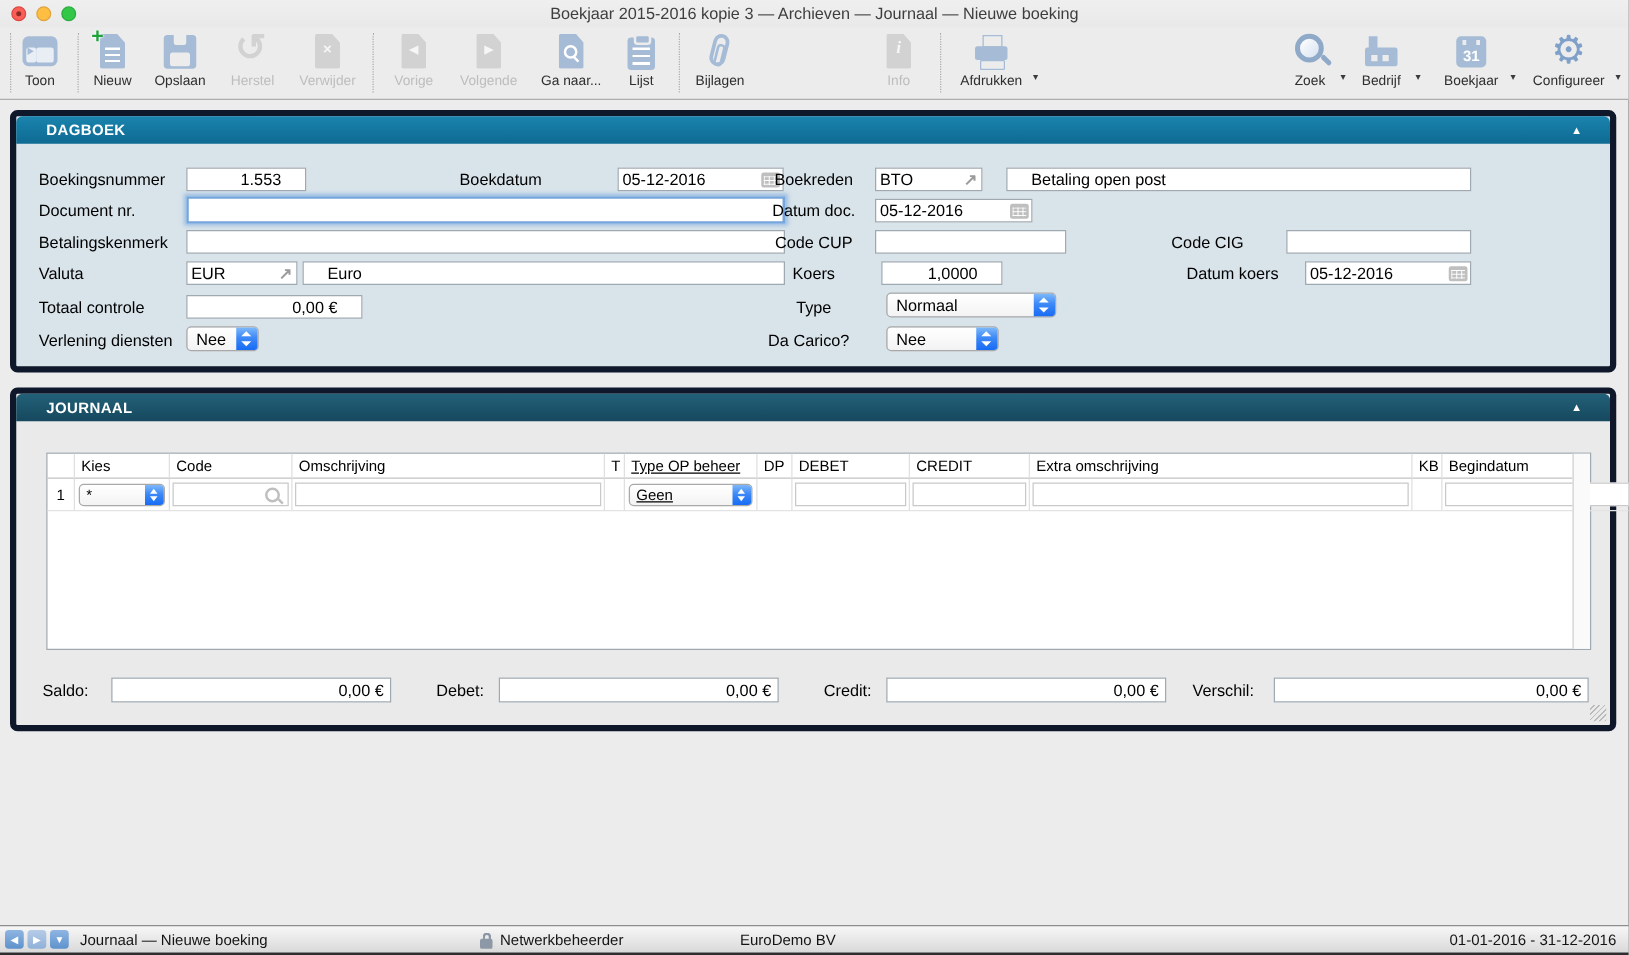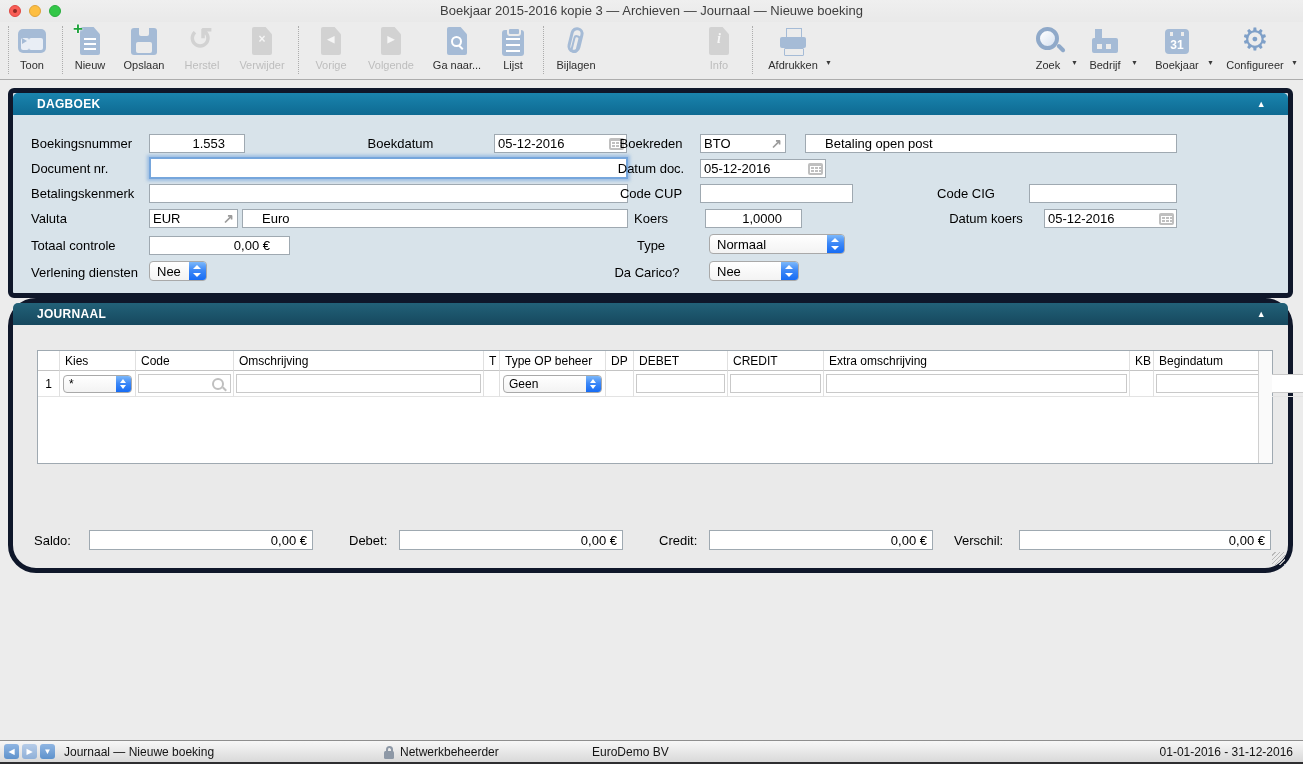--- a/index.html
+++ b/index.html
@@ -64,49 +64,49 @@
   .calbig::before{content:'31';position:absolute;left:0;right:0;bottom:2px;text-align:center;color:#fff;font-weight:bold;font-size:12px;}
   .calbig::after{content:'';position:absolute;top:3px;left:5px;width:3px;height:4px;background:#ECECEC;box-shadow:11px 0 #ECECEC;}
   .gear{position:absolute;left:2px;top:-4px;font-size:31px;color:#7FA0C8;}
 
   
   .panel{position:absolute;left:8px;width:1285px;border:5px solid #0f172a;border-radius:6px;box-sizing:border-box;}
   .panel-hdr{height:22px;border-radius:5px 5px 0 0;color:#fff;font-weight:bold;font-size:12px;line-height:22px;padding-left:24px;letter-spacing:.3px;position:relative;}
   .panel-hdr .collapse{position:absolute;right:22px;top:0;font-size:9px;color:#fff;cursor:default;}
   .dagboek{top:88px;height:210px;background:#D8E3EA;}
   .dagboek .panel-hdr{background:linear-gradient(#1A84AE,#0E6A92);}
-  .journaal{top:298px;height:275px;background:#EAEAEA;border-radius:28px;}
+  .journaal{top:310px;height:275px;background:#EAEAEA;}
   .journaal .panel-hdr{background:linear-gradient(#226178,#16485E);}
 
   .lbl{position:absolute;font-size:13px;color:#000;white-space:nowrap;}
   .lbl.r{text-align:center;}
   .inp{position:absolute;height:19px;background:#fff;border:1px solid #9FA9B1;box-sizing:border-box;font-size:13px;font-family:"Liberation Sans",sans-serif;padding:0 19px;outline:none;}
   .inp.num{text-align:right;}
   .fld{position:absolute;height:19px;background:#fff;border:1px solid #9FA9B1;box-sizing:border-box;display:flex;align-items:center;}
   .fld .inb{flex:1;min-width:0;border:none;outline:none;background:transparent;font-size:13px;font-family:"Liberation Sans",sans-serif;padding:0 3px;height:100%;}
   .fld.focused{border:2px solid #76A6DC;box-shadow:0 0 3px 2px rgba(110,160,220,.55);height:22px;}
   .cal{width:15px;height:12px;background:#BFBFBF;border-radius:2px;position:relative;flex:none;margin-right:2px;}
   .cal::after{content:'';position:absolute;left:2px;right:2px;top:3px;bottom:2px;background-image:linear-gradient(to right,#fff 1px,transparent 1px),linear-gradient(to bottom,#fff 1px,transparent 1px);background-size:4px 3px;}
   .go{flex:none;color:#9B9B9B;font-size:13px;font-weight:bold;margin-right:3px;line-height:1;}
   .popup{position:absolute;height:20px;background:linear-gradient(#FFF,#F3F3F3);border:1px solid #A9A9A9;border-radius:4px;box-sizing:border-box;display:flex;align-items:center;font-size:13px;padding-left:7px;cursor:default;}
   .popup .pv{flex:1;white-space:nowrap;overflow:hidden;}
   .cap{width:17px;align-self:stretch;margin-left:4px;background:linear-gradient(#7CB8FA,#3E89F7 45%,#176CF4);border-radius:0 3px 3px 0;position:relative;flex:none;}
   .cap::before{content:'';position:absolute;left:4px;top:3px;border-left:4px solid transparent;border-right:4px solid transparent;border-bottom:4px solid #fff;}
   .cap::after{content:'';position:absolute;left:4px;bottom:3px;border-left:4px solid transparent;border-right:4px solid transparent;border-top:4px solid #fff;}
 
   
-  .jtable{position:absolute;left:24px;top:47px;width:1236px;height:114px;background:#fff;border:1px solid #9FA9B1;box-sizing:border-box;}
+  .jtable{position:absolute;left:24px;top:47px;width:1236px;height:158px;background:#fff;border:1px solid #9FA9B1;box-sizing:border-box;}
   .scroll-lane{position:absolute;top:0;right:0;bottom:0;width:13px;border-left:1px solid #CFCFCF;background:#FAFAFA;}
   .jrow{display:flex;margin-right:14px;}
   .jc{box-sizing:border-box;border-right:1px solid #E0E0E0;position:relative;}
   .jhead .jc{height:20px;line-height:20px;font-size:12px;color:#000;padding-left:5px;border-bottom:1px solid #C4C4C4;white-space:nowrap;overflow:hidden;}
   .jbody .jc{height:26px;border-bottom:1px solid #E3E3E3;display:flex;align-items:center;}
   .c0{width:22px;flex:none;}  .c1{width:76px;flex:none;}
   .c2{width:98px;flex:none;}  .c3{width:250px;flex:none;}
-  .c4{width:16px;flex:none;}  .c5{width:106px;flex:none;}
+  .c4{width:16px;flex:none;}  .c5{width:106px;flex:none;text-decoration:underline;}
   .c6{width:28px;flex:none;}  .c7{width:94px;flex:none;}
   .c8{width:96px;flex:none;}  .c9{width:306px;flex:none;}
   .c10{width:24px;flex:none;} .c11{flex:1;border-right:none;}
   .rownum{width:100%;text-align:center;font-size:12px;color:#000;}
   .cell-fld{display:flex;align-items:center;margin:0 2px;height:19px;border:1px solid #C9C9C9;background:#fff;box-sizing:border-box;flex:1;min-width:0;}
   .cell-fld .inb{flex:1;min-width:0;border:none;outline:none;background:transparent;font-size:12px;font-family:"Liberation Sans",sans-serif;padding:0 2px;height:100%;}
   .mag-s{width:8px;height:8px;border:2px solid #BFBFBF;border-radius:50%;position:relative;flex:none;margin-right:6px;}
   .mag-s::after{content:'';position:absolute;left:8px;top:8px;width:2px;height:5px;background:#BFBFBF;transform:rotate(-45deg);transform-origin:top left;}
   .popup.small{height:18px;font-size:12px;padding-left:5px;border-radius:4px;}
   .popup.small .cap{width:15px;}

